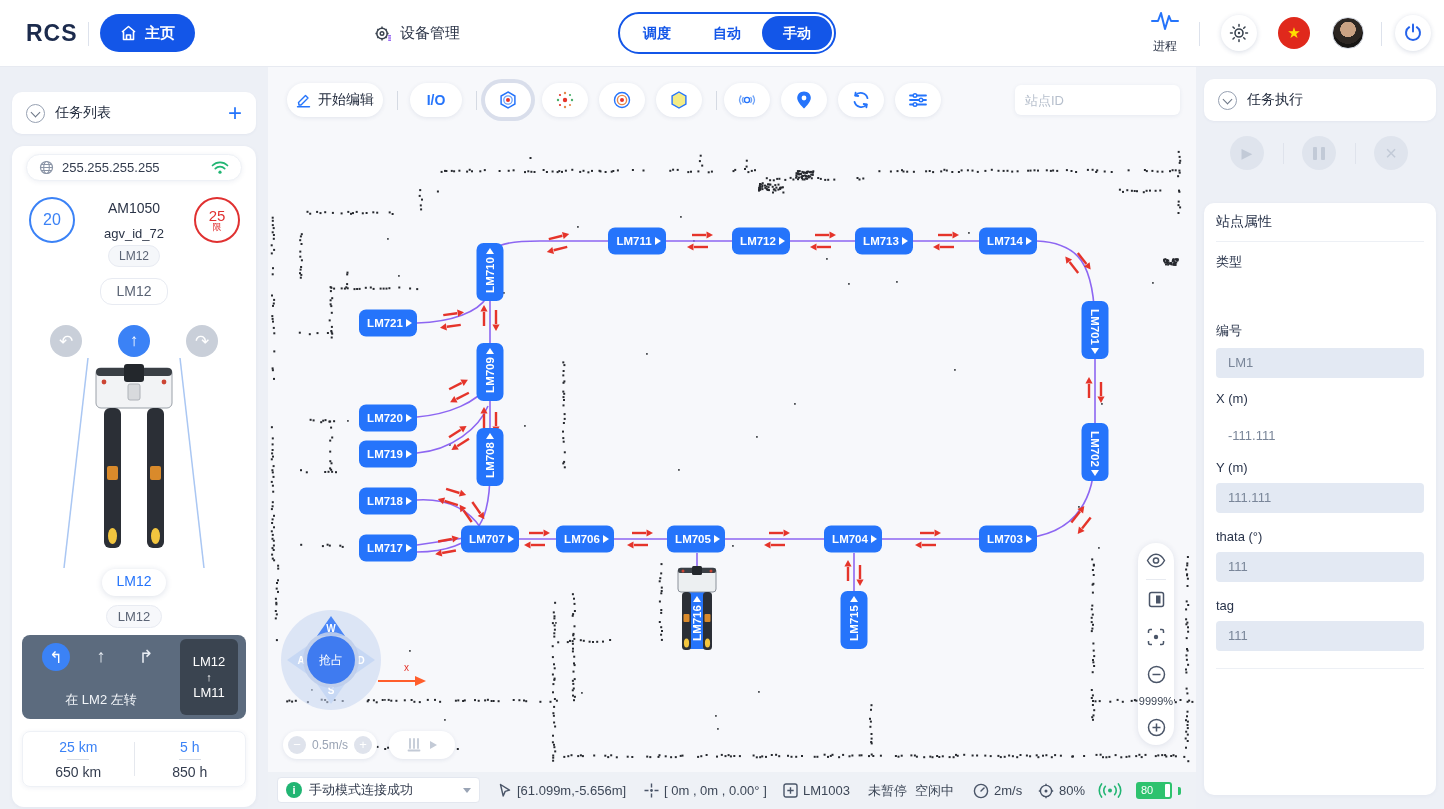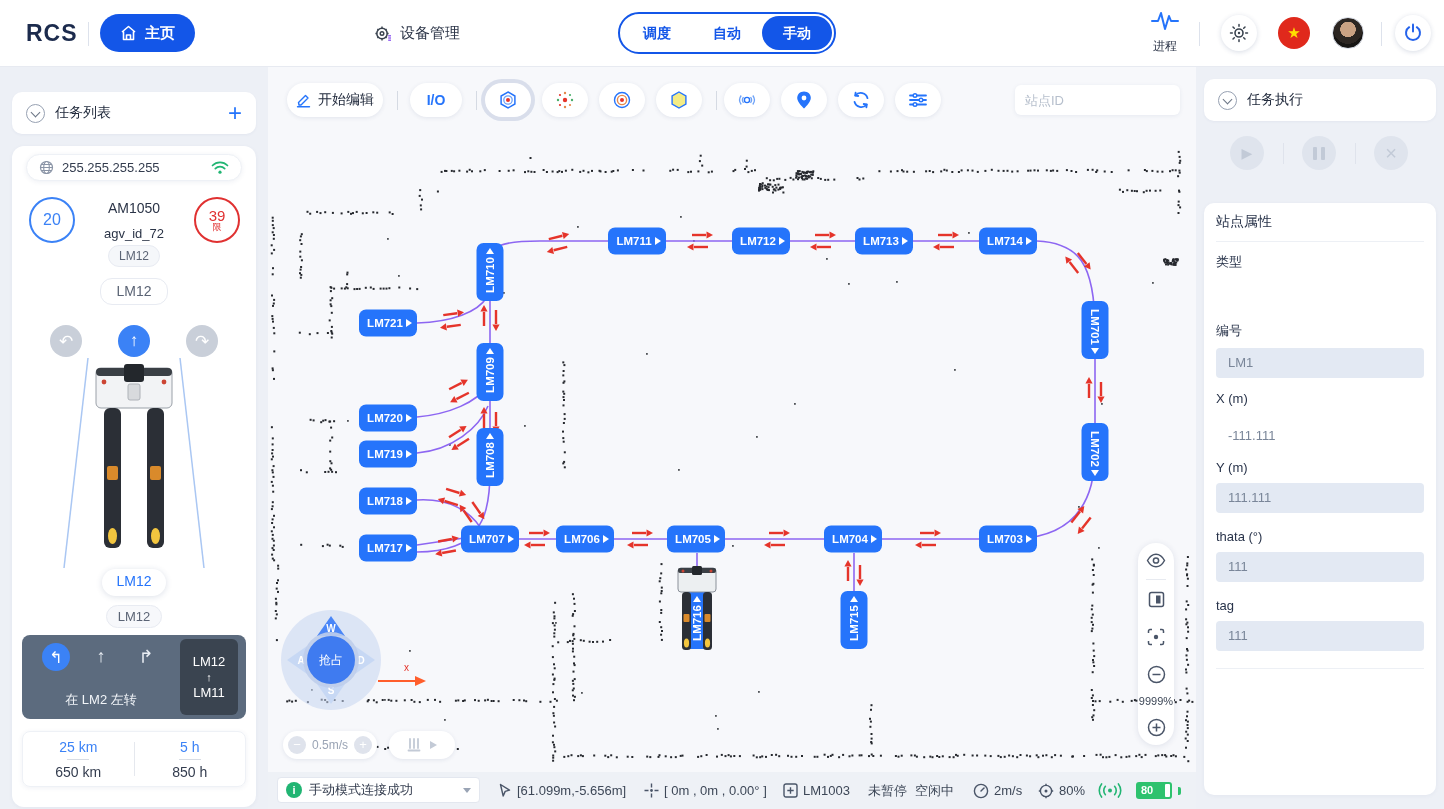--- a/index.html
+++ b/index.html
@@ -84,21 +84,21 @@
   .speed-val { font-size:12px; color:#9aa4b5; }
   .fork-pill { position:absolute; left:121px; top:664px; width:66px; height:28px; background:#fff; border-radius:14px; box-shadow:0 1px 4px rgba(40,60,110,.10); display:flex; align-items:center; justify-content:center; gap:6px; z-index:6; }
 
   
   .statusbar { position:absolute; left:0; top:705px; width:928px; height:37px; background:#eef1f6; z-index:8; }
   .sb-item { position:absolute; top:0; height:37px; display:flex; align-items:center; gap:5px; font-size:13px; color:#3d4757; white-space:nowrap; }
   .conn-select { left:9px; width:203px; height:26px; top:5px; background:#fff; border:1px solid #e3e7ef; border-radius:4px; display:flex; align-items:center; padding:0 8px; gap:7px; cursor:pointer; }
   .info-dot { width:16px; height:16px; border-radius:50%; background:#21b573; color:#fff; font-size:11px; font-weight:bold; line-height:16px; text-align:center; font-style:normal; flex:0 0 auto; }
   .conn-select .ctext { flex:1; font-size:13px; color:#333c4e; }
   .sel-caret { width:0; height:0; border-left:4px solid transparent; border-right:4px solid transparent; border-top:5px solid #9aa4b5; }
-  .battery { position:relative; width:36px; height:17px; background:#2ec26e; border-radius:3px; color:#fff; font-size:11px; font-weight:bold; line-height:17px; padding-left:5px; }
+  .battery { position:relative; width:36px; height:17px; background:#2ec26e; border-radius:3px; color:#fff; font-size:11px; font-weight:normal; line-height:17px; padding-left:5px; }
   .battery .sliver { position:absolute; right:2px; top:2px; width:5px; height:13px; background:#fff; border-radius:1px; }
   .battery-nub { width:3px; height:8px; background:#2ec26e; border-radius:0 2px 2px 0; margin-left:1px; }
 
   
   .right-panel { position:absolute; left:1196px; top:67px; width:248px; height:742px; background:#edf0f6; z-index:20; }
   .rp-header { left:8px; top:12px; width:232px; height:42px; padding:0 14px; }
   .rp-header .htitle { margin-left:10px; font-size:14px; color:#222b3d; }
   .exec-btn { position:absolute; top:69px; width:34px; height:34px; border-radius:50%; background:#dfe4ed; color:#c2cad7; display:flex; align-items:center; justify-content:center; cursor:pointer; }
   .exec-div { position:absolute; top:76px; width:1px; height:21px; background:#dfe3ec; }
   .pause-bars { display:flex; gap:4px; }
@@ -194,21 +194,21 @@
             <circle cx="9" cy="11.2" r="1.6" fill="#21b573"></circle>
           </svg>
       </div>
 
       <div class="stat-circle speed-circle">
           <span>20</span>
         </div>
       <div class="agv-model">AM1050</div>
       <div class="agv-id">agv_id_72</div>
       <div class="stat-circle limit-circle">
-          <span>39</span>
+          <span>25</span>
           <span class="lim">限</span>
         </div>
 
       <div class="lm-pill lm1">LM12</div>
       <div class="lm-pill lm2">LM12</div>
 
       <div class="turn-row-ico gray-ico" style="left:38px">
           <span>↶</span>
         </div>
       <div class="turn-row-ico blue-ico" style="left:106px">

